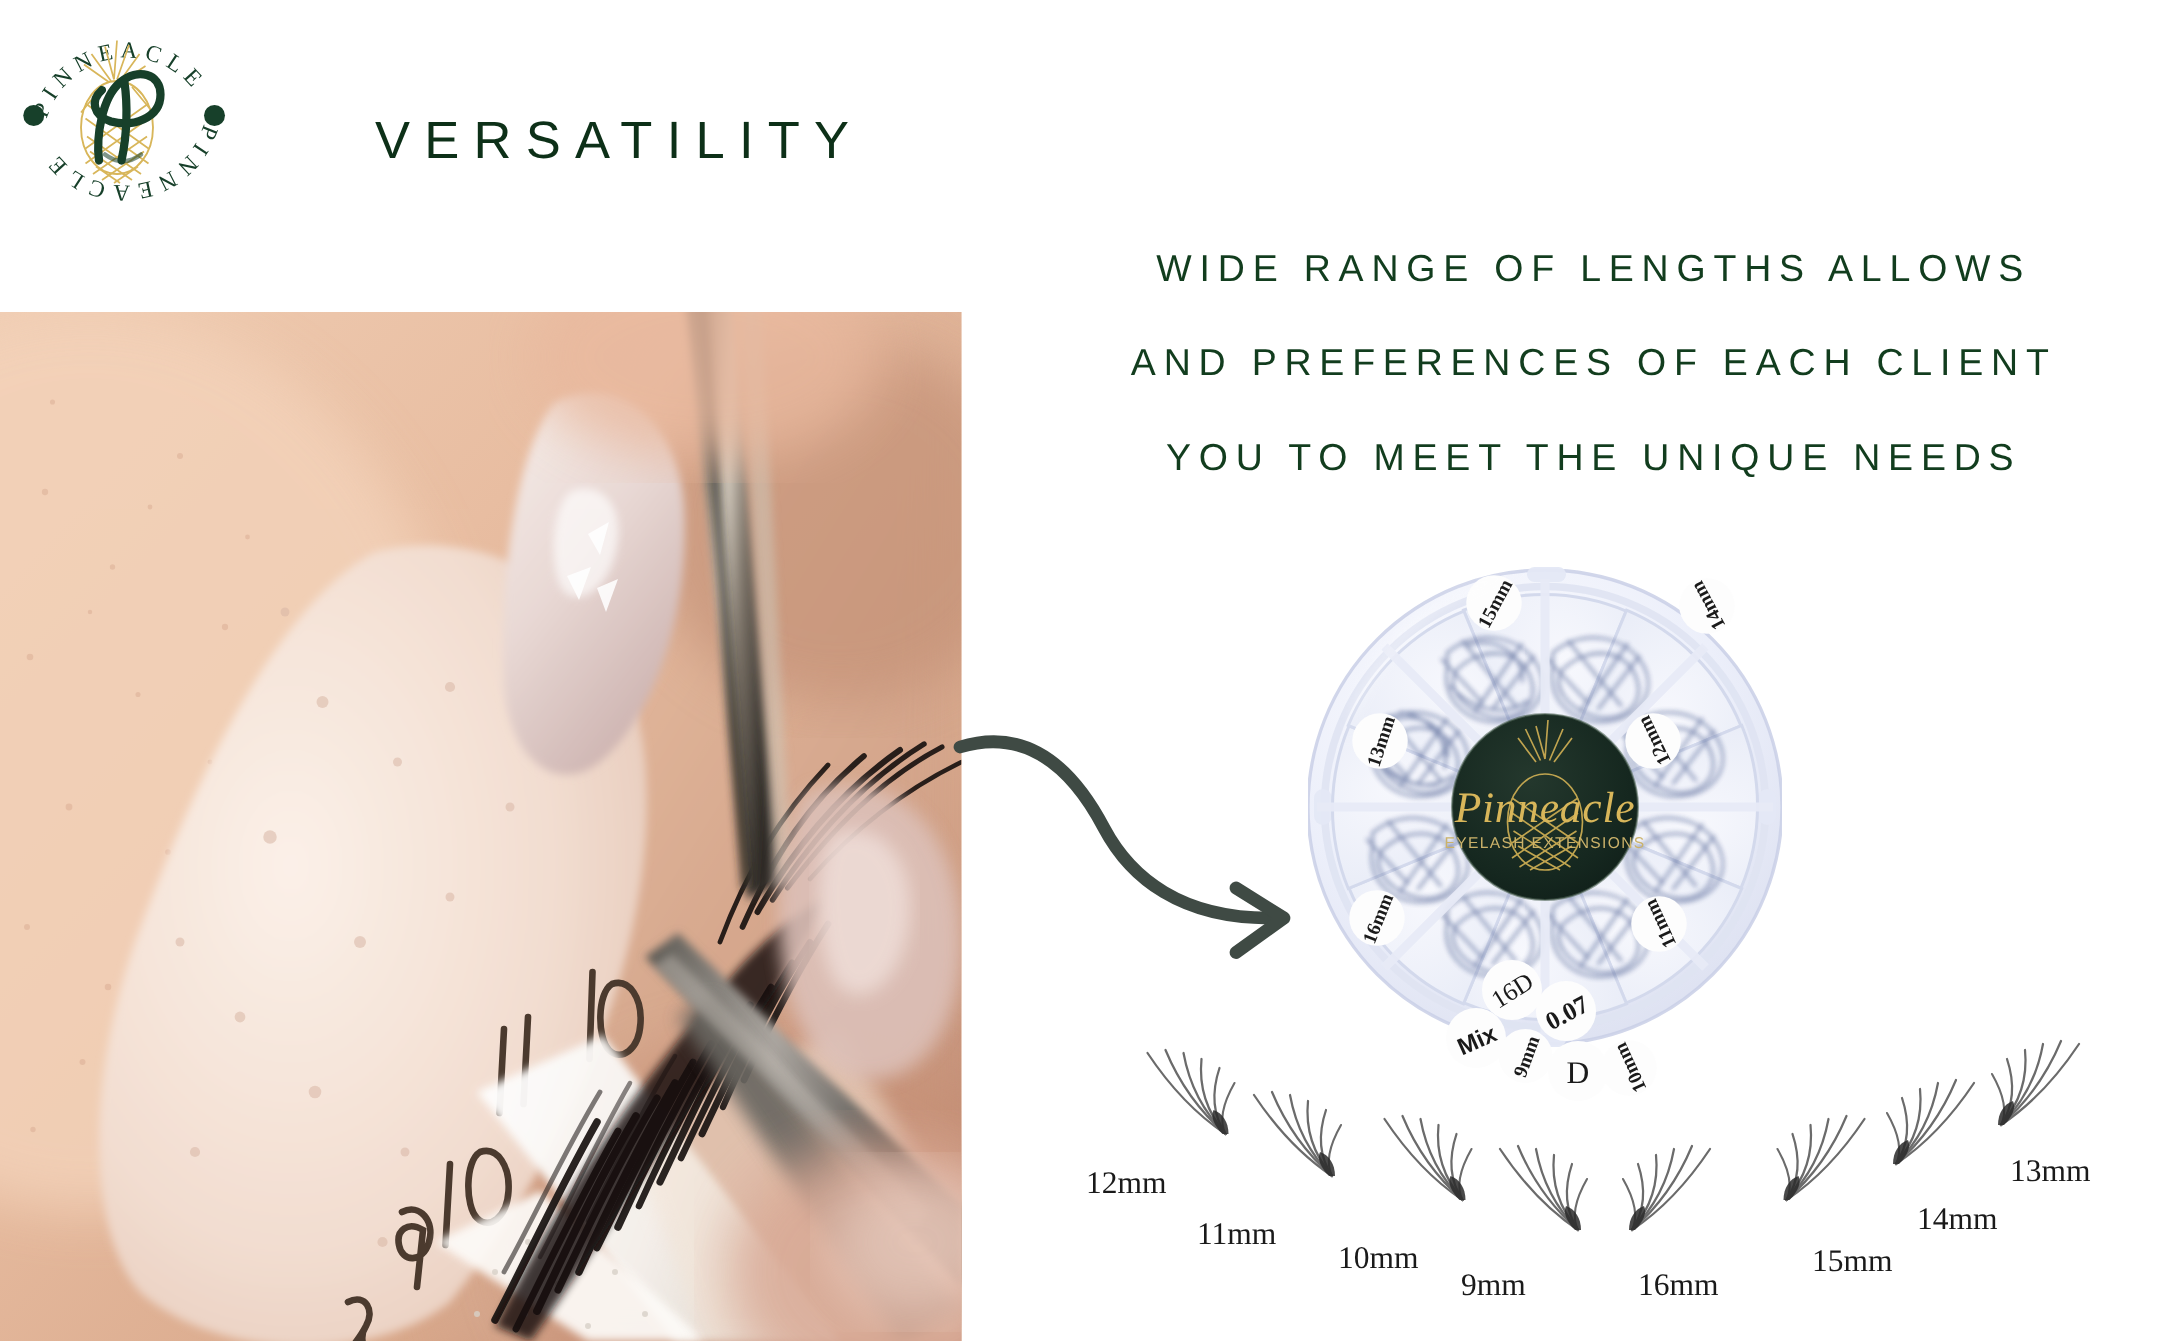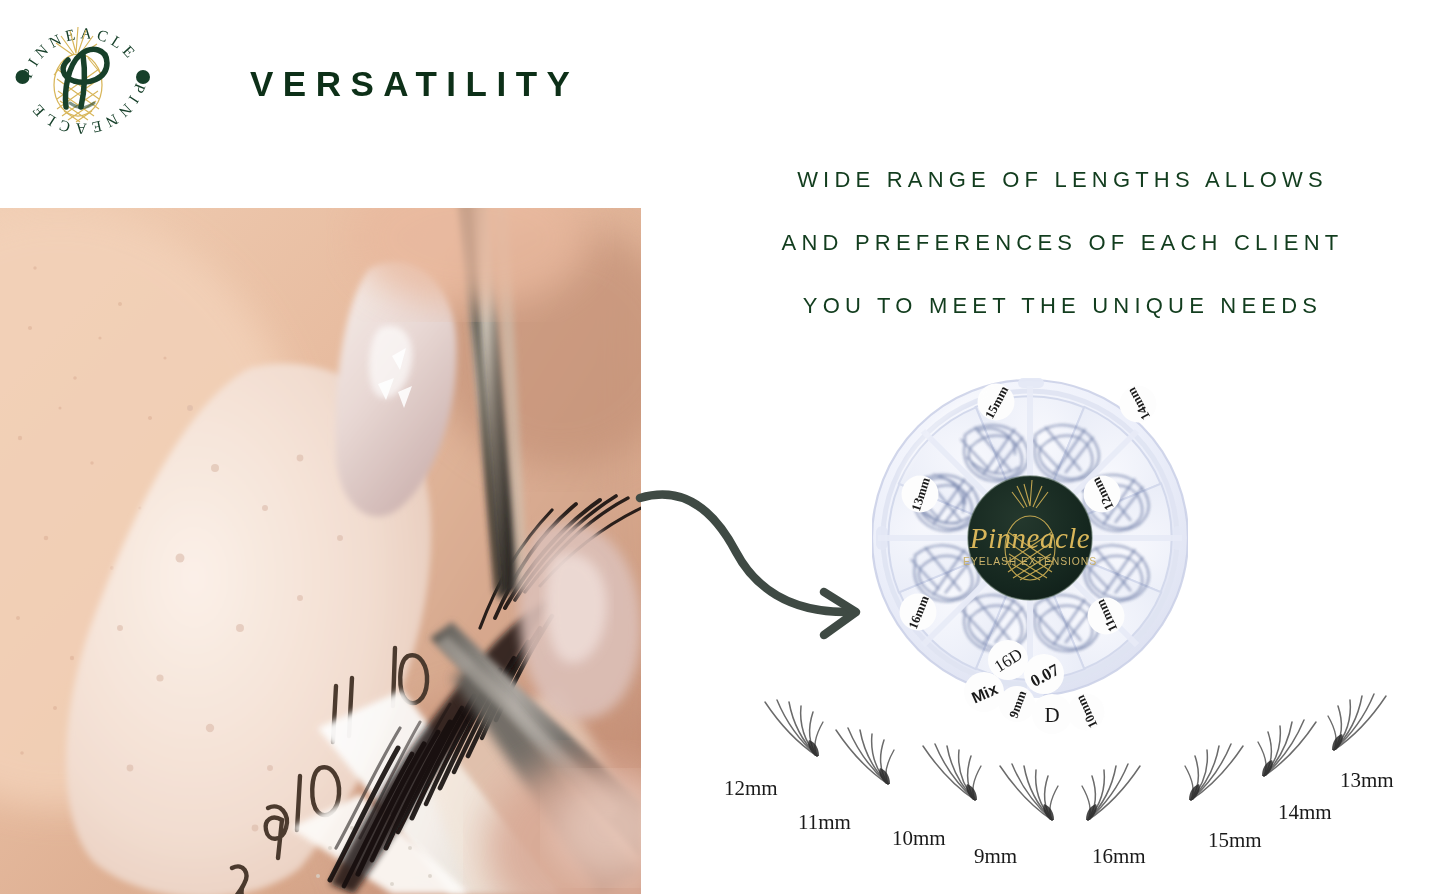--- a/index.html
+++ b/index.html
@@ -5,29 +5,29 @@
   html,body{margin:0;padding:0;background:#ffffff;}
   body{width:1445px;height:894px;position:relative;overflow:hidden;
        font-family:"Liberation Sans",sans-serif;}
   .stage{position:absolute;left:0;top:0;width:1445px;height:894px;background:#fff;}
 
   
   .logo{position:absolute;left:8px;top:3px;width:150px;height:150px;}
   .logo svg{display:block;width:150px;height:150px;}
 
   
-  .title{position:absolute;left:250px;top:64px;
-         font-size:35px;font-weight:700;letter-spacing:9.5px;
+  .title{position:absolute;left:250px;top:74px;
+         font-size:35px;font-weight:400;letter-spacing:9.5px;
          color:#0d3018;white-space:nowrap;
          font-family:"Liberation Sans",sans-serif;}
 
   
   .subhead{position:absolute;left:690px;top:148px;width:745px;
            text-align:center;color:#123d1e;}
-  .subhead .ln{font-size:22px;letter-spacing:5.2px;line-height:63px;
+  .subhead .ln{font-size:25px;letter-spacing:5.2px;line-height:63px;
                white-space:nowrap;font-weight:400;
                font-family:"Liberation Sans",sans-serif;}
 
   
   .photo{position:absolute;left:0;top:208px;width:641px;height:686px;
          overflow:hidden;background:#e4b79c;}
   .photo svg{display:block;width:641px;height:686px;}
 
   
   .arrow{position:absolute;left:628px;top:470px;width:260px;height:170px;}

